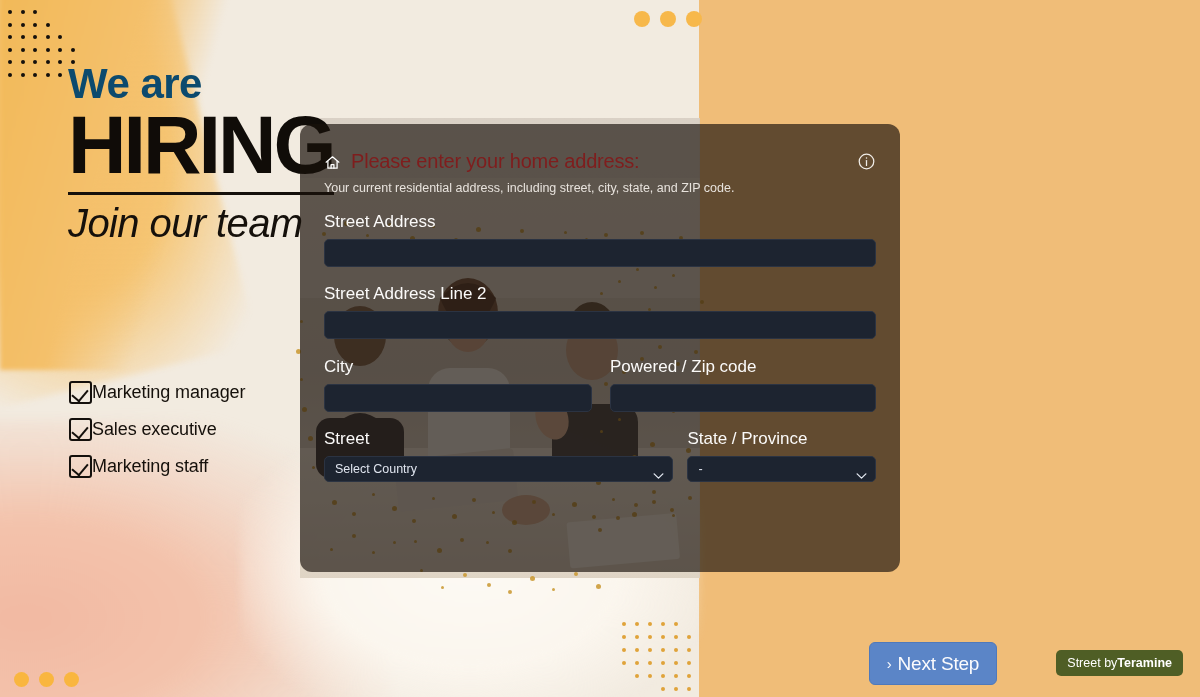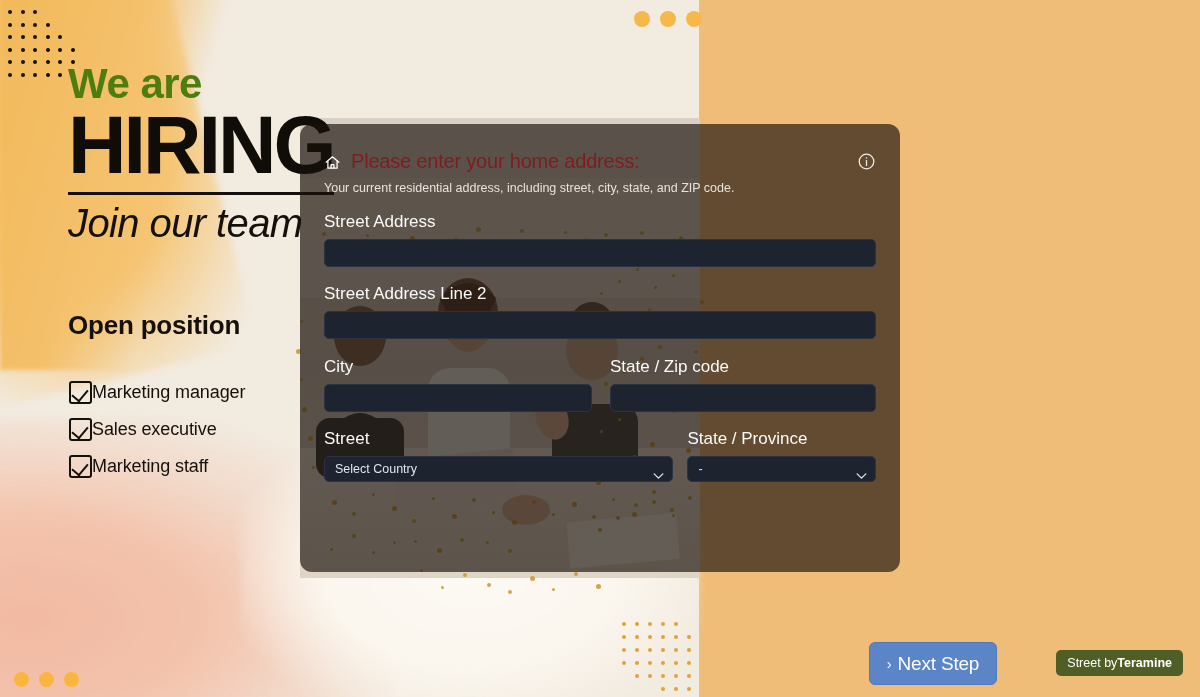--- a/index.html
+++ b/index.html
@@ -85,21 +85,21 @@
   #tridots-bottom { left: 14px; top: 672px; }
   #tridots-bottom i { width: 15px; height: 15px; background: #f9b63f; }
 
   
   .confetti { position: absolute; left: 0; top: 0; width: 1200px; height: 697px; pointer-events: none; }
   .confetti i { position: absolute; width: 4px; height: 4px; border-radius: 50%; background: #c9972e; opacity: .85; display: block; }
 
   
   .poster { position: absolute; left: 68px; top: 62px; width: 430px; z-index: 3; }
   .poster-we {
-    font-size: 42px; font-weight: 700; color: #4d7c0f;
+    font-size: 42px; font-weight: 700; color: #0c4a6e;
     letter-spacing: -0.5px; line-height: 1.05;
     font-family: "Liberation Sans", sans-serif;
   }
   .poster-hiring {
     font-size: 81px; font-weight: 700; color: #100c08;
     letter-spacing: -3px; line-height: .92; margin-top: 2px;
   }
   .poster-rule {
     width: 266px; height: 3px; background: #15100b; margin: 9px 0 6px 0;
   }
@@ -445,21 +445,20 @@
       <i style="left: 564px; top: 231px; width: 3px; height: 3px;"></i>
     </div>
 
   <div class="poster">
     <div class="poster-we">We are</div>
     <div class="poster-hiring">HIRING</div>
     <div class="poster-rule"></div>
     <div class="poster-join">Join our team</div>
   </div>
 
-  <div class="open-title">Open position</div>
 
   <div class="positions">
     <div class="pos-row">
       <span class="chk"></span>
       <span class="pos-label">Marketing manager</span>
     </div>
     <div class="pos-row">
       <span class="chk"></span>
       <span class="pos-label">Sales executive</span>
     </div>
@@ -497,21 +496,21 @@
 
     <div class="field-label">Street Address Line 2</div>
     <input class="txt-input" type="text" value="" placeholder="" style="">
 
     <div class="row2">
       <div class="col-a">
         <div class="field-label">City</div>
         <input class="txt-input" type="text" value="" placeholder="" style="">
       </div>
       <div class="col-b">
-        <div class="field-label">State / Zip code</div>
+        <div class="field-label">Powered / Zip code</div>
         <input class="txt-input" type="text" value="" placeholder="" style="">
       </div>
     </div>
 
     <div class="country-row">
       <div class="country-col">
         <div class="field-label">Street</div>
         <div class="sel-wrap">
           <select class="sel">
             <option>Select Country</option>

